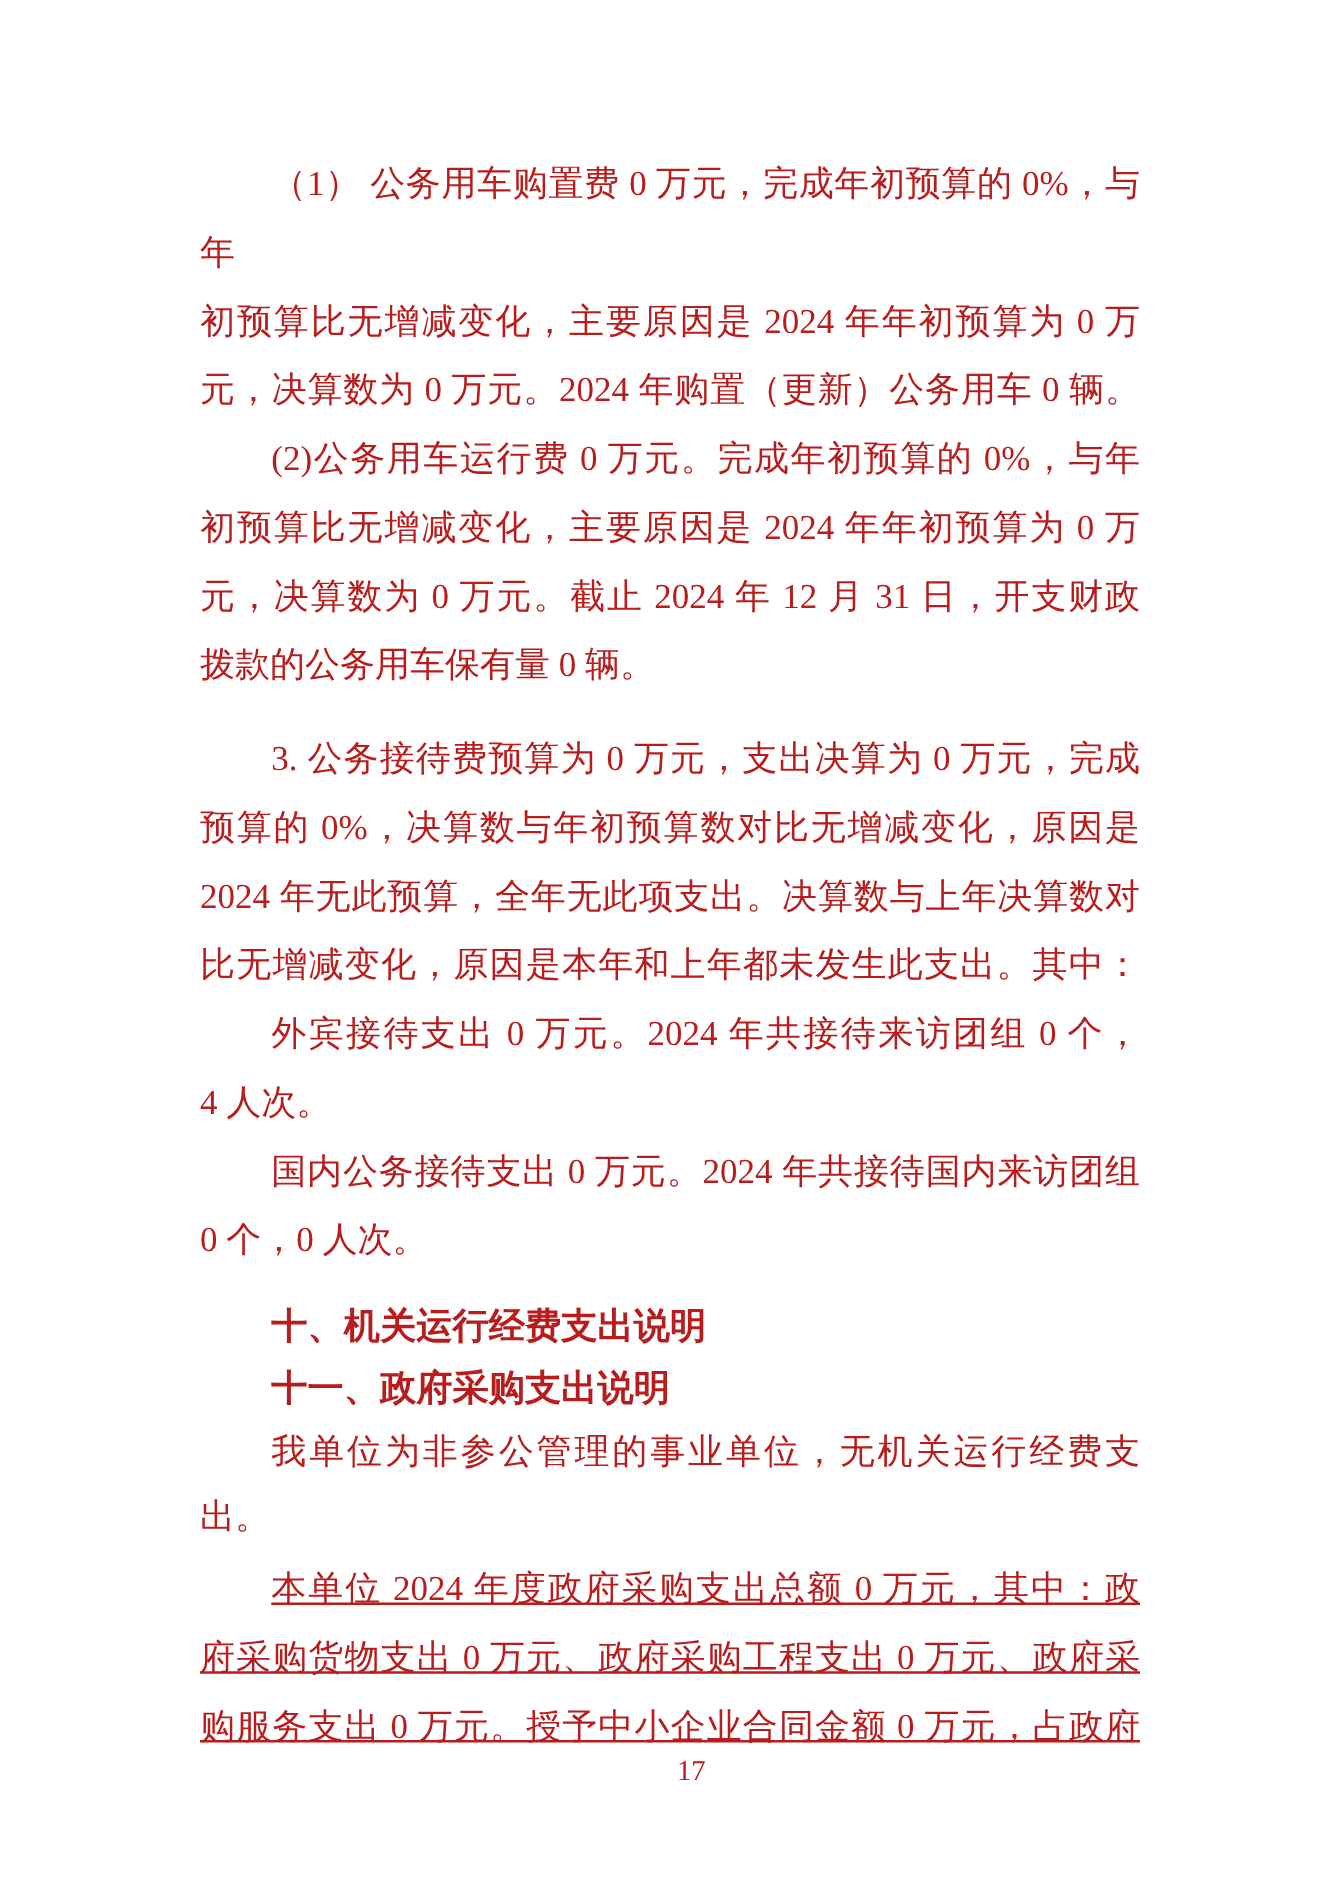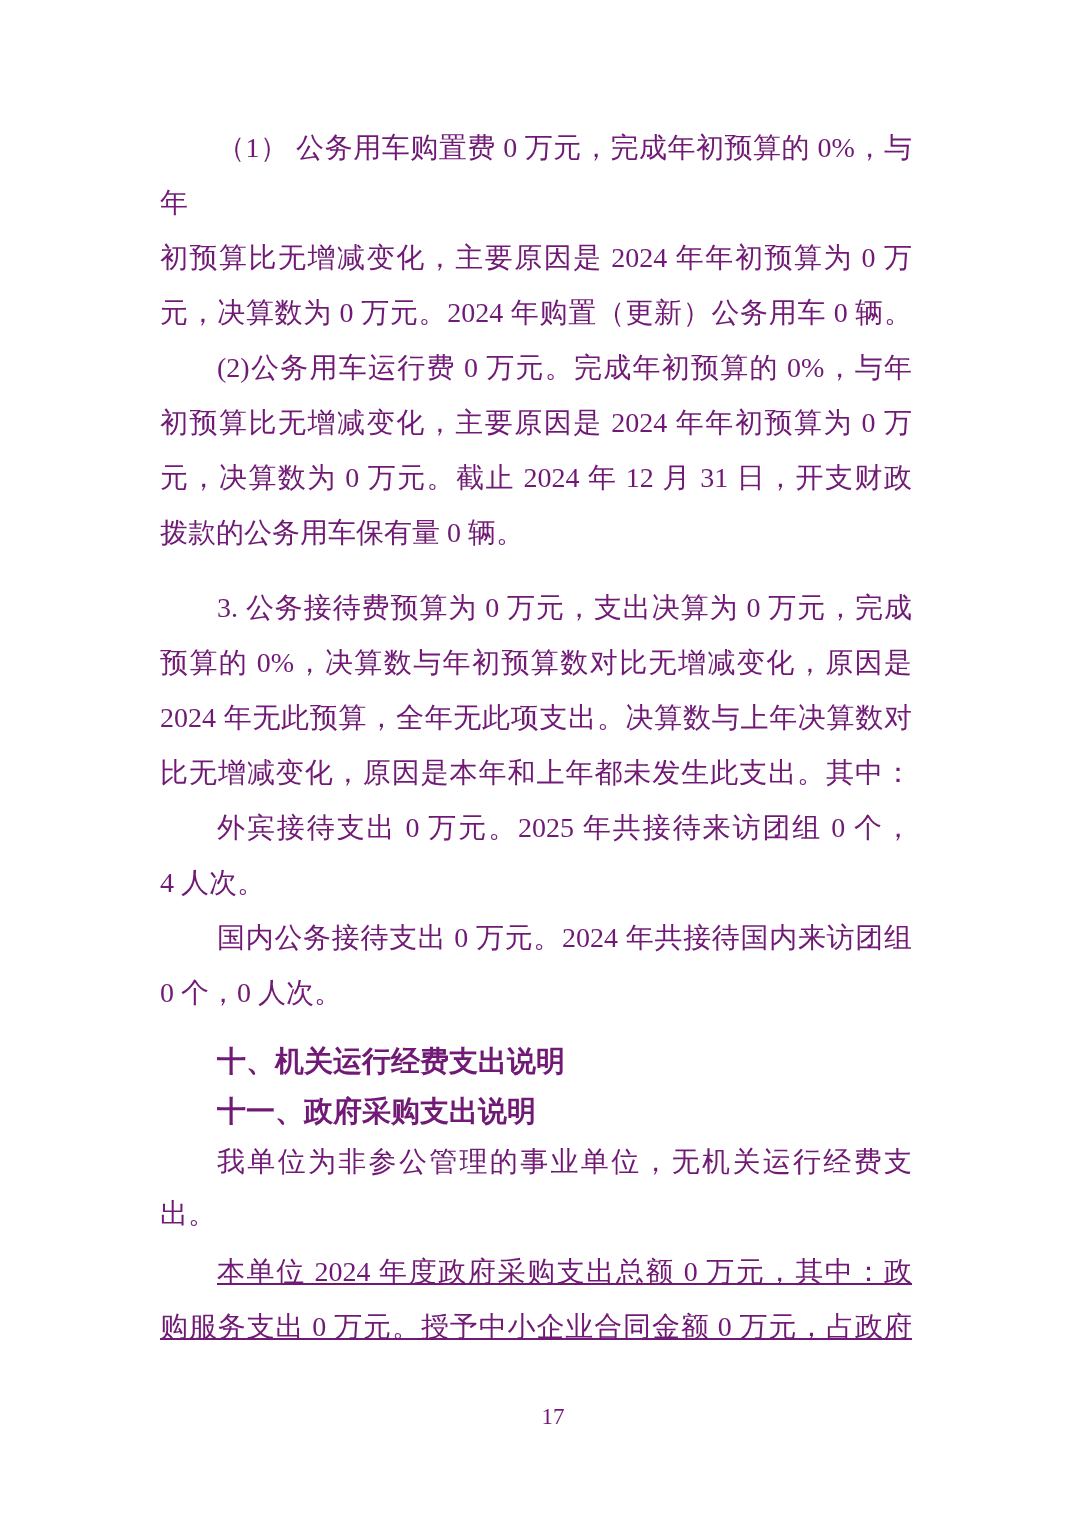--- a/index.html
+++ b/index.html
@@ -5,21 +5,21 @@
   html, body {
     margin: 0;
     padding: 0;
     background: #ffffff;
   }
   .page {
     position: relative;
     width: 1074px;
     height: 1520px;
     background: #ffffff;
-    color: #701a75;
+    color: #b91c1c;
     font-family: "Liberation Serif", "DejaVu Serif", serif;
     overflow: hidden;
     margin: 0 auto;
   }
   .content {
     position: absolute;
     left: 160px;
     top: 120px;
     width: 752px;
   }
@@ -83,38 +83,39 @@
         <div class="line">元，决算数为 0 万元。截止 2024 年 12 月 31 日，开支财政</div>
         <div class="line">拨款的公务用车保有量 0 辆。</div>
       </div>
       <div class="para body" id="p3">
         <div class="line">3. 公务接待费预算为 0 万元，支出决算为 0 万元，完成</div>
         <div class="line">预算的 0%，决算数与年初预算数对比无增减变化，原因是</div>
         <div class="line">2024 年无此预算，全年无此项支出。决算数与上年决算数对</div>
         <div class="line">比无增减变化，原因是本年和上年都未发生此支出。其中：</div>
       </div>
       <div class="para body short-last" id="p4">
-        <div class="line">外宾接待支出 0 万元。2025 年共接待来访团组 0 个，</div>
+        <div class="line">外宾接待支出 0 万元。2024 年共接待来访团组 0 个，</div>
         <div class="line">4 人次。</div>
       </div>
       <div class="para body short-last" id="p5">
         <div class="line">国内公务接待支出 0 万元。2024 年共接待国内来访团组</div>
         <div class="line">0 个，0 人次。</div>
       </div>
       <div class="para heading short-last" id="h10">
         <div class="line">十、机关运行经费支出说明</div>
       </div>
       <div class="para heading short-last" id="h11">
         <div class="line">十一、政府采购支出说明</div>
       </div>
       <div class="para body short-last" id="p7">
         <div class="line">我单位为非参公管理的事业单位，无机关运行经费支</div>
         <div class="line">出。</div>
       </div>
       <div class="para body" id="p9">
         <div class="line">本单位 2024 年度政府采购支出总额 0 万元，其中：政</div>
+        <div class="line">府采购货物支出 0 万元、政府采购工程支出 0 万元、政府采</div>
         <div class="line">购服务支出 0 万元。授予中小企业合同金额 0 万元，占政府</div>
       </div>
     </div>
   <div class="footer">
     <span>17</span>
   </div>
 </div>
 
 </body></html>

